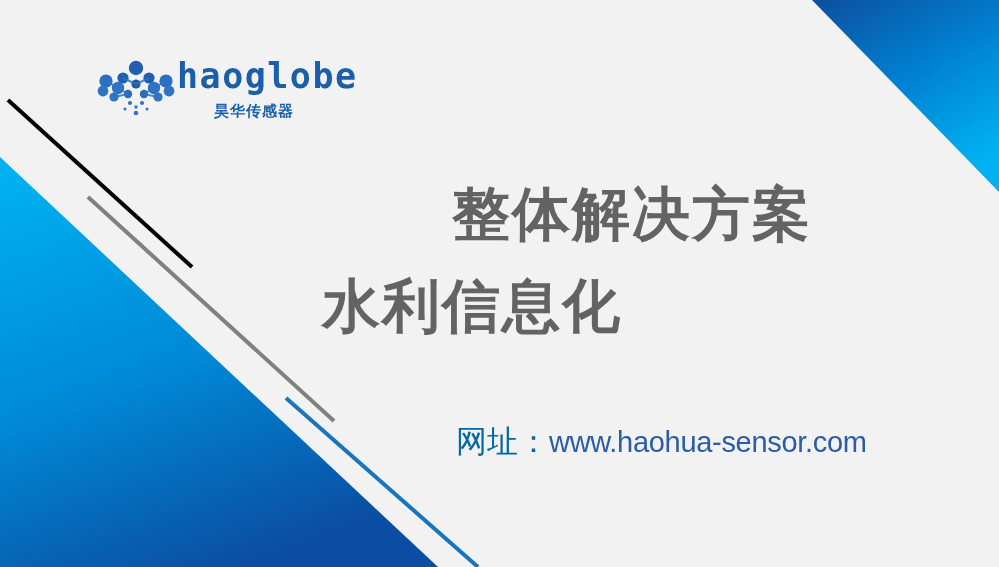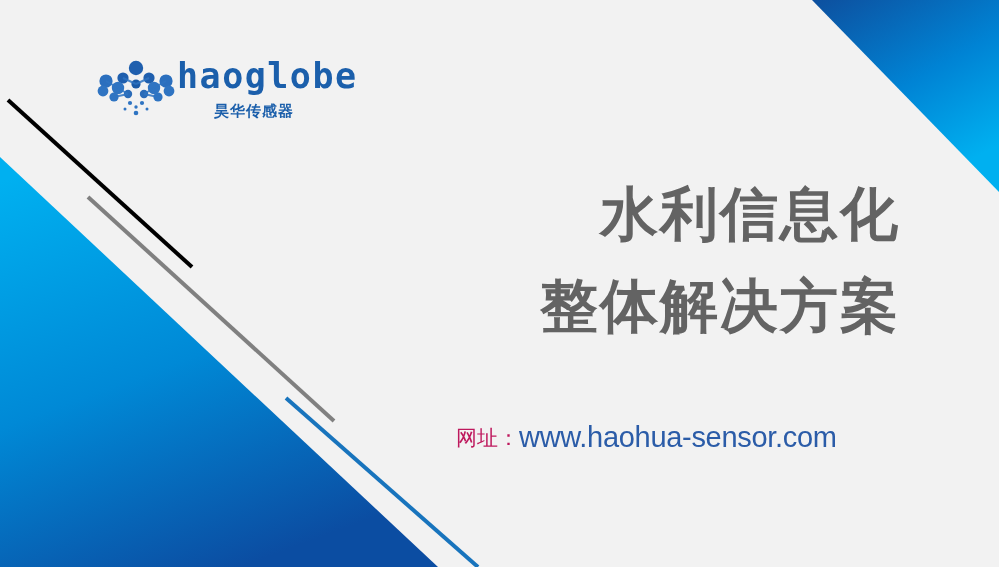--- a/index.html
+++ b/index.html
@@ -8,21 +8,20 @@
     padding: 0;
     background: #ffffff;
   }
   #slide {
     position: relative;
     width: 999px;
     height: 567px;
     overflow: hidden;
     background: #f2f2f2;
     font-family: "Liberation Sans", "DejaVu Sans", sans-serif;
-    text-align: right;
   }
   
   #bg-svg {
     position: absolute;
     inset: 0;
     width: 999px;
     height: 567px;
     display: block;
   }
   
@@ -82,22 +81,22 @@
   #title-line-1 { margin-left: 22px; }
   #title-line-2 { margin-left: 152px; }
   
   #website-block {
     position: absolute;
     left: 456px;
     top: 421px;
     white-space: nowrap;
   }
   #website-label {
-    font-size: 21px;
-    color: #be185d;
+    font-size: 31px;
+    color: #0369a1;
     font-family: "DejaVu Sans", "Liberation Sans", sans-serif;
     vertical-align: middle;
   }
   #website-url {
     font-size: 29px;
     color: #2b5ca8;
     font-family: Liberation Sans, sans-serif;
     vertical-align: middle;
     letter-spacing: -0.3px;
   }
@@ -179,21 +178,21 @@
         </g>
       </g>
     </svg>
 
     <div id="logo-wordmark">haoglobe</div>
 
     <div id="logo-subtext">昊华传感器</div>
   </div>
 
   <div id="title-block">
+    <div class="title-line" id="title-line-2">整体解决方案</div>
     <div class="title-line" id="title-line-1">水利信息化</div>
-    <div class="title-line" id="title-line-2">整体解决方案</div>
   </div>
 
   <div id="website-block">
     <span id="website-label">网址：</span><span id="website-url">www.haohua-sensor.com</span>
   </div>
 
 </div>
 
 </body></html>

